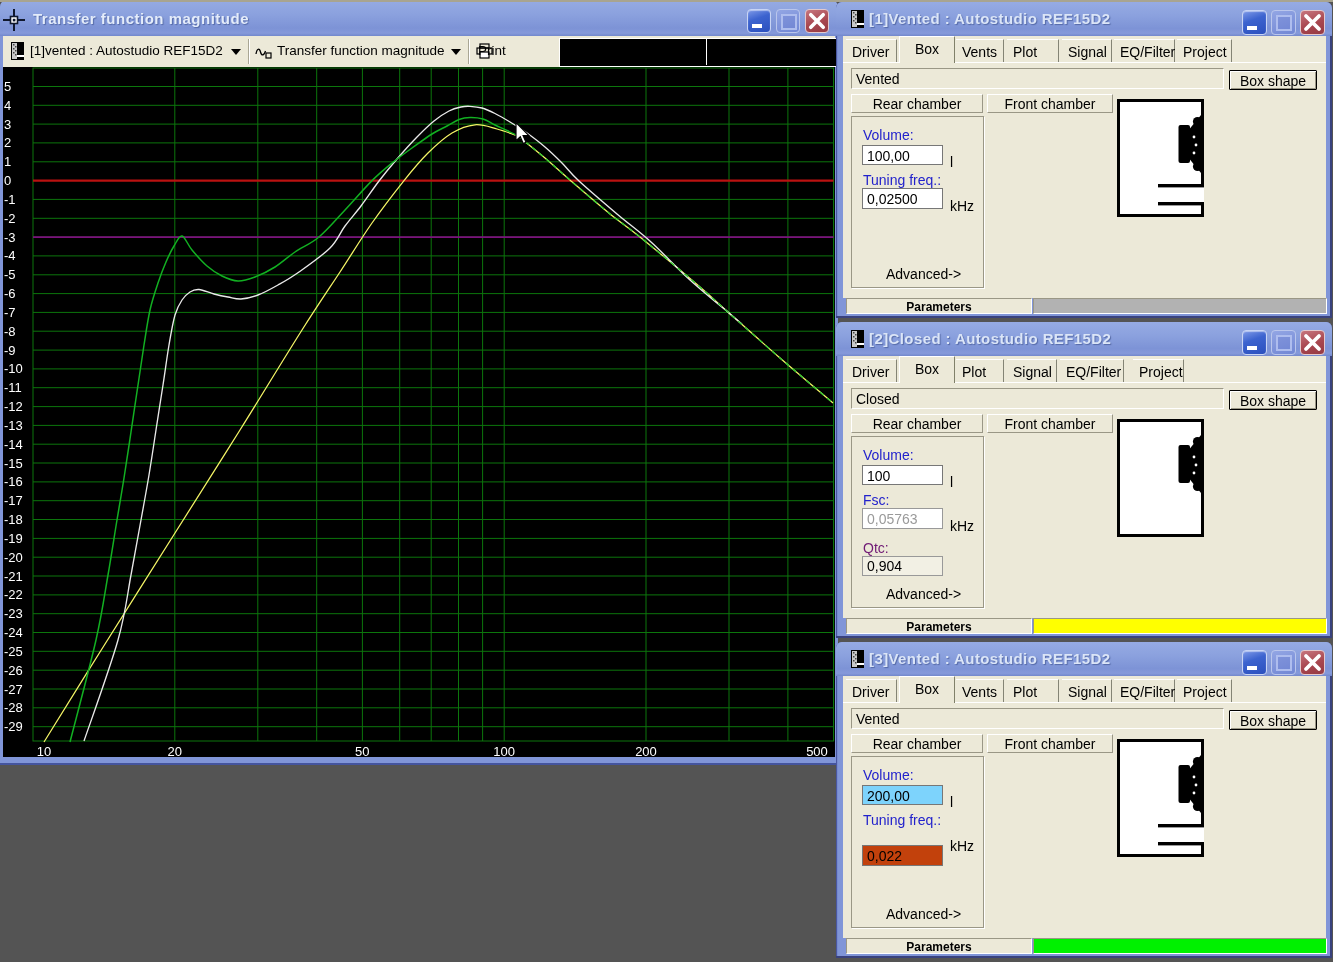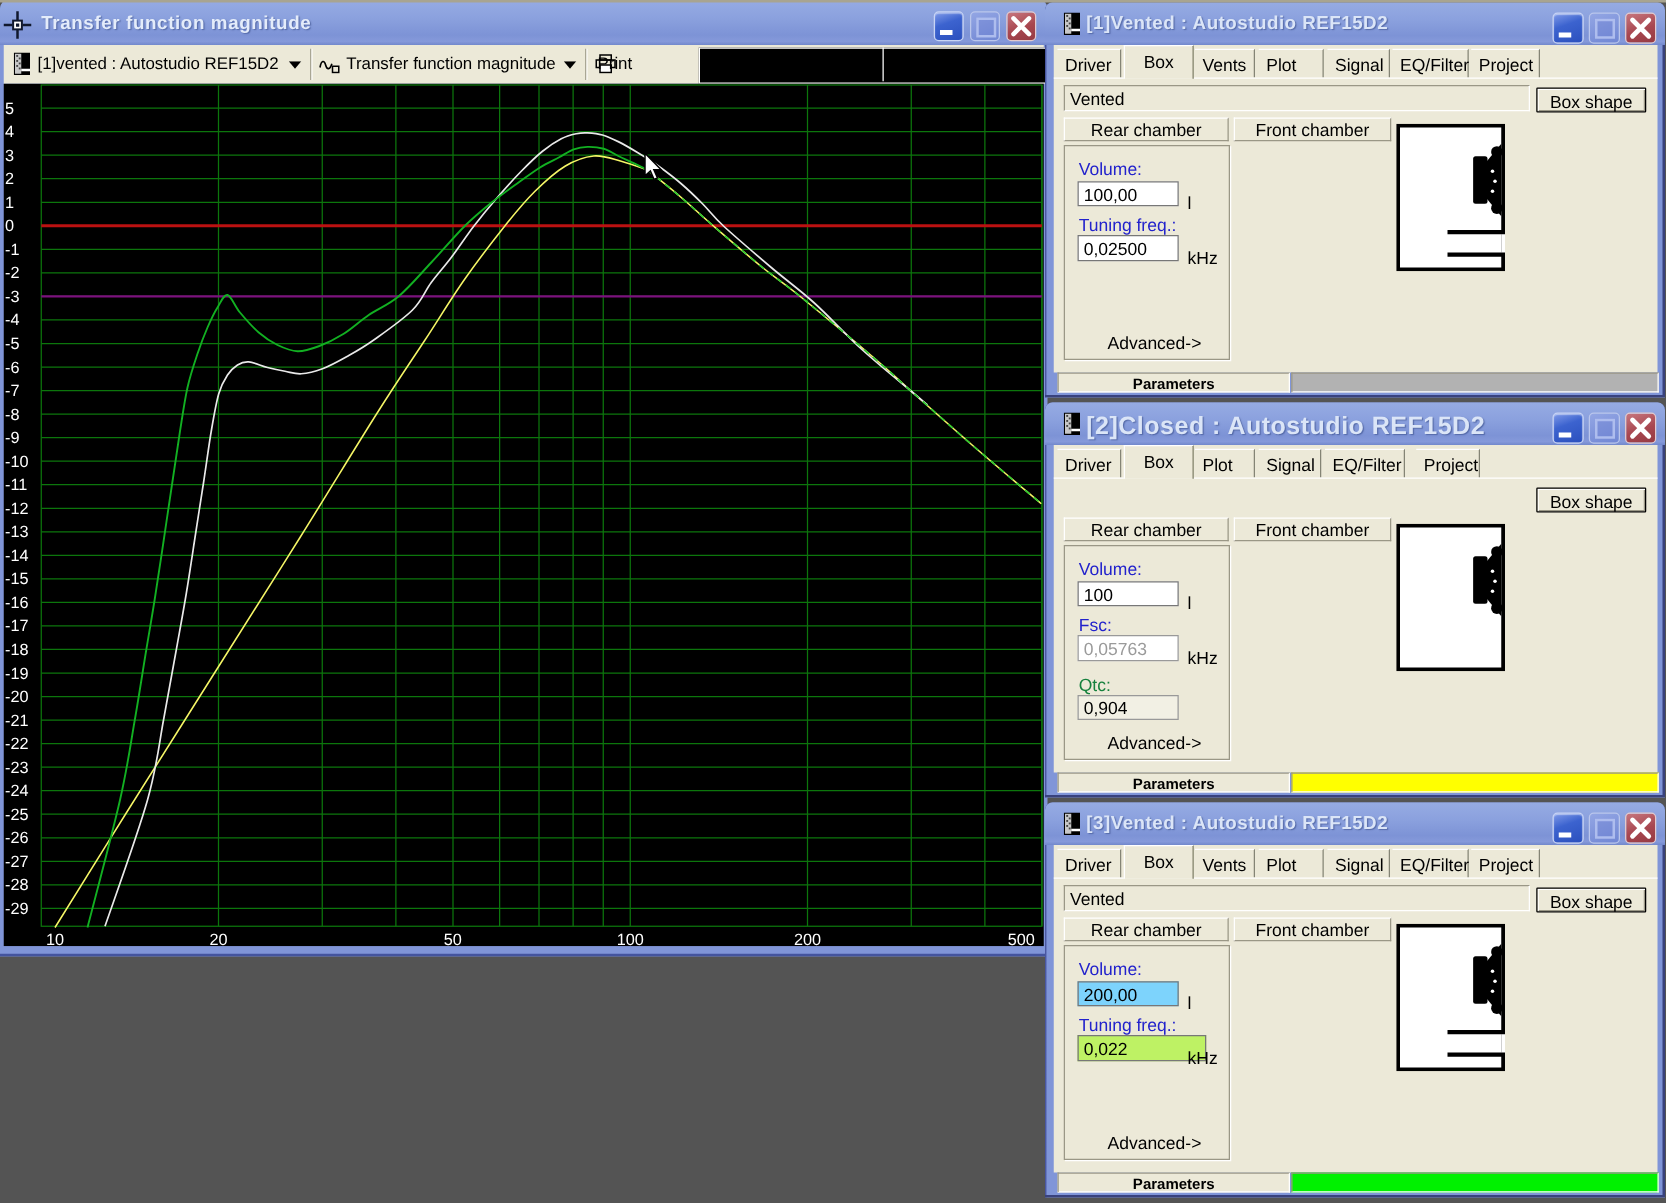--- a/index.html
+++ b/index.html
@@ -247,52 +247,53 @@
         <rect width="13" height="18" fill="#000"></rect>
         <rect x="1" y="1" width="5" height="16" fill="#c8c8c8"></rect>
         <rect x="2" y="2" width="1.5" height="1.5" fill="#444"></rect>
         <rect x="4" y="4" width="1.5" height="1.5" fill="#444"></rect>
         <rect x="2" y="6" width="1.5" height="1.5" fill="#444"></rect>
         <rect x="4" y="8" width="1.5" height="1.5" fill="#444"></rect>
         <rect x="2" y="10" width="1.5" height="1.5" fill="#444"></rect>
         <rect x="4" y="12" width="1.5" height="1.5" fill="#444"></rect>
         <rect x="6" y="13" width="7" height="2" fill="#fff"></rect>
       </svg>
-  <div style="position:absolute;left:33px;top:8px;font-size:20px;font-weight:bold;letter-spacing:.4px;color:#dbe5f7;text-shadow:1px 1px 1px rgba(40,60,120,.5)">[2]Closed : Autostudio REF15D2</div>
+  <div style="position:absolute;left:33px;top:8px;font-size:15px;font-weight:bold;letter-spacing:.4px;color:#dbe5f7;text-shadow:1px 1px 1px rgba(40,60,120,.5)">[2]Closed : Autostudio REF15D2</div>
 
 <div style="position:absolute;left:406px;top:8px;width:25px;height:25px;border-radius:4px;border:1px solid #c8d4f4;background:linear-gradient(160deg,#7f9ae8 0%,#3c63cf 40%,#2b50be 100%);box-shadow:inset 0 1px 1px rgba(255,255,255,.5);box-sizing:border-box">
   <div style="position:absolute;left:4px;bottom:4px;width:10px;height:4px;background:#fff"></div>
       </div>
 <div style="position:absolute;left:435px;top:8px;width:25px;height:25px;border-radius:4px;border:1px solid #bac6ec;background:linear-gradient(160deg,#93a6e4 0%,#7187d4 100%);box-sizing:border-box">
   <div style="position:absolute;left:4px;top:4px;width:12px;height:12px;border:2px solid #aebdee;background:rgba(110,130,210,.4)"></div>
       </div>
 <div style="position:absolute;left:464px;top:8px;width:25px;height:25px;border-radius:4px;border:1px solid #e3c9cc;background:linear-gradient(160deg,#c7767e 0%,#a84750 55%,#963a43 100%);box-sizing:border-box">
   <svg width="23" height="23" viewBox="0 0 23 23">
           <path d="M5,5 L18,18 M18,5 L5,18" stroke="#fff" stroke-width="3.8" stroke-linecap="round"></path>
         </svg></div>
 </div>
 <div style="position:absolute;left:7px;top:34px;width:483px;height:262px;background:#ece9d8;font-size:14px;color:#000">
   <div style="position:absolute;left:3px;top:3px;width:51px;height:23px;background:#ece9d8;border-top:1px solid #fff;border-right:1px solid #848475;box-sizing:border-box;padding:4px 0 0 6px">Driver</div>
       <div style="position:absolute;left:56px;top:0px;width:56px;height:27px;background:#ece9d8;border-top:1px solid #fff;border-left:1px solid #fff;border-right:1.5px solid #808069;z-index:3;text-align:center;padding-top:4px;box-sizing:border-box">Box</div>
       <div style="position:absolute;left:113px;top:3px;width:48px;height:23px;background:#ece9d8;border-top:1px solid #fff;border-right:1px solid #848475;box-sizing:border-box;padding:4px 0 0 6px">Plot</div>
       <div style="position:absolute;left:164px;top:3px;width:50px;height:23px;background:#ece9d8;border-top:1px solid #fff;border-right:1px solid #848475;box-sizing:border-box;padding:4px 0 0 6px">Signal</div>
       <div style="position:absolute;left:217px;top:3px;width:64px;height:23px;background:#ece9d8;border-top:1px solid #fff;border-right:1px solid #848475;box-sizing:border-box;padding:4px 0 0 6px">EQ/Filter</div>
       <div style="position:absolute;left:290px;top:3px;width:51px;height:23px;background:#ece9d8;border-top:1px solid #fff;border-right:1px solid #848475;box-sizing:border-box;padding:4px 0 0 6px">Project</div>
   <div style="position:absolute;left:0px;top:26px;right:0;height:1px;background:#fff"></div>
+  <div style="position:absolute;left:8px;top:32px;width:373px;height:21px;border:1px solid #9a9786;border-bottom-color:#fff;border-right-color:#fff;padding:2px 0 0 4px;box-sizing:border-box">Closed</div>
   <div style="position:absolute;left:386px;top:34px;width:88px;height:20px;background:#ece9d8;border:1.5px solid #000;border-radius:1px;box-shadow:inset 1px 1px 0 #fff,inset -1px -1px 0 #9a9786;text-align:center;padding-top:2px;box-sizing:border-box">Box shape</div>
   <div style="position:absolute;left:8px;top:58px;width:132px;height:19px;border:1px solid #9a9786;border-top-color:#fff;border-left-color:#fff;text-align:center;padding-top:1px;box-sizing:border-box">Rear chamber</div>
   <div style="position:absolute;left:144px;top:58px;width:126px;height:19px;border:1px solid #9a9786;border-top-color:#fff;border-left-color:#fff;text-align:center;padding-top:1px;box-sizing:border-box">Front chamber</div>
   <div style="position:absolute;left:8px;top:80px;width:131px;height:170px;border:1px solid #9a9786;box-shadow:1px 1px 0 #fff">
     <div style="position:absolute;left:11px;top:10px;color:#2222cc">Volume:</div>
     <div style="position:absolute;left:10px;top:28px;width:81px;height:20px;background:#fff;border:1px solid #777;padding:2px 0 0 4px;box-sizing:border-box">100</div>
     <div style="position:absolute;left:98px;top:37px">l</div>
     <div style="position:absolute;left:11px;top:55px;color:#2222cc">Fsc:</div>
 <div style="position:absolute;left:10px;top:71px;width:81px;height:21px;background:#fff;border:1px solid #999;padding:2px 0 0 4px;box-sizing:border-box;color:#9a9a9a">0,05763</div>
 <div style="position:absolute;left:98px;top:81px">kHz</div>
-<div style="position:absolute;left:11px;top:103px;color:#15803d">Qtc:</div>
+<div style="position:absolute;left:11px;top:103px;color:#701a75">Qtc:</div>
 <div style="position:absolute;left:10px;top:119px;width:81px;height:20px;background:#f2f0e4;border:1px solid #999;padding:1px 0 0 4px;box-sizing:border-box">0,904</div>
     <div style="position:absolute;left:34px;top:149px">Advanced-&gt;</div>
   </div>
   <svg width="87" height="118" viewBox="0 0 87 118" style="position:absolute;left:274px;top:63px">
 <rect x="1.5" y="1.5" width="84" height="115" fill="#fff" stroke="#000" stroke-width="3"></rect>
 <g fill="#000">
 <rect x="61.5" y="26" width="11.5" height="38" rx="2"></rect>
 <polygon points="70,33 84,16 84,74 70,57"></polygon>
 <circle cx="80.5" cy="22.5" r="4.6"></circle>
           <circle cx="80.5" cy="67.5" r="4.6"></circle>
@@ -344,21 +345,21 @@
   <div style="position:absolute;left:0px;top:26px;right:0;height:1px;background:#fff"></div>
   <div style="position:absolute;left:8px;top:32px;width:373px;height:21px;border:1px solid #9a9786;border-bottom-color:#fff;border-right-color:#fff;padding:2px 0 0 4px;box-sizing:border-box">Vented</div>
   <div style="position:absolute;left:386px;top:34px;width:88px;height:20px;background:#ece9d8;border:1.5px solid #000;border-radius:1px;box-shadow:inset 1px 1px 0 #fff,inset -1px -1px 0 #9a9786;text-align:center;padding-top:2px;box-sizing:border-box">Box shape</div>
   <div style="position:absolute;left:8px;top:58px;width:132px;height:19px;border:1px solid #9a9786;border-top-color:#fff;border-left-color:#fff;text-align:center;padding-top:1px;box-sizing:border-box">Rear chamber</div>
   <div style="position:absolute;left:144px;top:58px;width:126px;height:19px;border:1px solid #9a9786;border-top-color:#fff;border-left-color:#fff;text-align:center;padding-top:1px;box-sizing:border-box">Front chamber</div>
   <div style="position:absolute;left:8px;top:80px;width:131px;height:170px;border:1px solid #9a9786;box-shadow:1px 1px 0 #fff">
     <div style="position:absolute;left:11px;top:10px;color:#2222cc">Volume:</div>
     <div style="position:absolute;left:10px;top:28px;width:81px;height:20px;background:#7dd3fc;border:1px solid #777;padding:2px 0 0 4px;box-sizing:border-box">200,00</div>
     <div style="position:absolute;left:98px;top:37px">l</div>
     <div style="position:absolute;left:11px;top:55px;color:#2222cc">Tuning freq.:</div>
-<div style="position:absolute;left:10px;top:71px;width:103px;height:21px;background:#bef264;border:1px solid #777;padding:2px 0 0 4px;box-sizing:border-box">0,022</div>
+<div style="position:absolute;left:10px;top:88px;width:81px;height:21px;background:#c2410c;border:1px solid #777;padding:2px 0 0 4px;box-sizing:border-box">0,022</div>
 <div style="position:absolute;left:98px;top:81px">kHz</div>
     <div style="position:absolute;left:34px;top:149px">Advanced-&gt;</div>
   </div>
   <svg width="87" height="118" viewBox="0 0 87 118" style="position:absolute;left:274px;top:63px">
 <rect x="1.5" y="1.5" width="84" height="115" fill="#fff" stroke="#000" stroke-width="3"></rect>
 <g fill="#000">
 <rect x="61.5" y="26" width="11.5" height="38" rx="2"></rect>
 <polygon points="70,33 84,16 84,74 70,57"></polygon>
 <circle cx="80.5" cy="22.5" r="4.6"></circle>
           <circle cx="80.5" cy="67.5" r="4.6"></circle>

